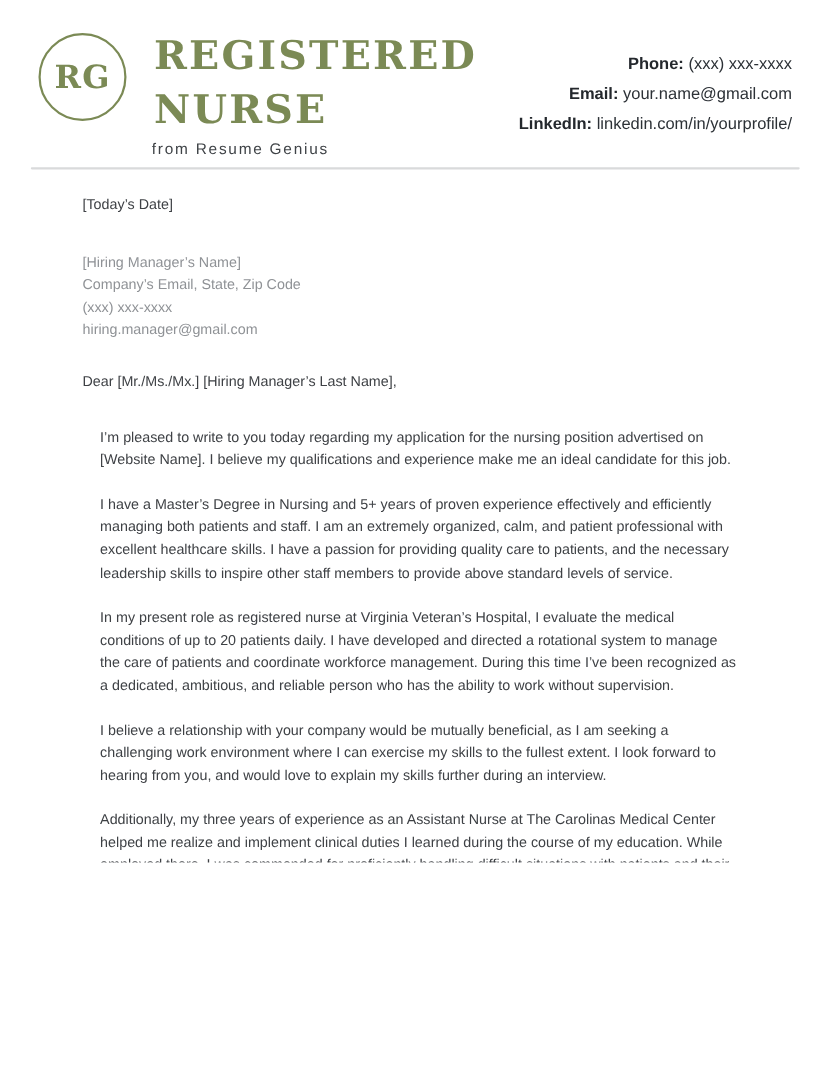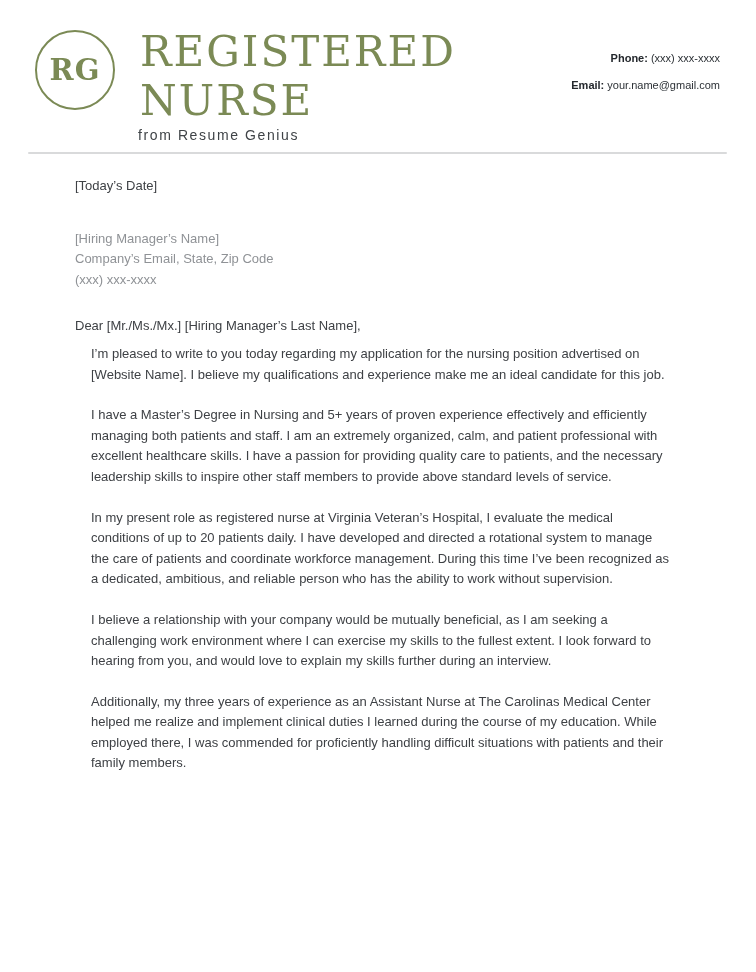--- a/index.html
+++ b/index.html
@@ -21,46 +21,46 @@
   
   .logo-circle{
     position:absolute;left:35px;top:30px;width:80px;height:80px;
     border:2px solid var(--green);border-radius:50%;
     display:flex;align-items:center;justify-content:center;
     font-family:"DejaVu Serif", serif;font-weight:700;
     font-size:29px;color:var(--green);letter-spacing:1px;
   }
   .brand-title{
     position:absolute;left:140px;top:27px;
-    font-family:"DejaVu Serif", serif;font-weight:400;
-    font-size:42px;line-height:49px;letter-spacing:2px;
+    font-family:"DejaVu Serif", serif;font-weight:700;
+    font-size:36px;line-height:49px;letter-spacing:2px;
     color:var(--green);
   }
   .tagline{
     position:absolute;left:138px;top:127px;
     font-size:14px;letter-spacing:1.6px;color:#3f4347;text-align:right;
   }
   .contact{
     position:absolute;right:36px;top:45px;text-align:right;
-    font-size:11px;line-height:27px;color:var(--contact-ink);
+    font-size:15px;line-height:27px;color:var(--contact-ink);
   }
   .contact .lbl{font-weight:700;color:#24282d;}
   .divider{
     position:absolute;left:28px;top:152px;width:699px;height:2px;
     background:var(--divider);border-radius:1px;
   }
 
   
   .letter{
     position:absolute;left:75px;top:176px;width:614px;
     font-size:13px;line-height:20.6px;color:var(--ink);
   }
   .date{margin:0 0 32px;}
   .recipient{color:var(--muted);margin:0 0 26px;}
-  .greeting{margin:0 0 7px;}
+  .greeting{margin:0 0 30px;}
   .para{margin:0 16px 20px;}
   .closing{margin:0 0 21px;}
   .signature{
     font-family:"DejaVu Serif", serif;font-weight:700;
     font-size:14px;color:var(--green);letter-spacing:0.5px;
   }
 </style>
 </head>
 <body>
 
@@ -79,32 +79,37 @@
 
   <div class="contact">
     <div>
       <span class="lbl">Phone:</span>
       <span>(xxx) xxx-xxxx</span>
     </div>
     <div>
       <span class="lbl">Email:</span>
       <span>your.name@gmail.com</span>
     </div>
+    <div>
+      <span class="lbl">LinkedIn:</span>
+      <span>linkedin.com/in/yourprofile/</span>
+    </div>
   </div>
 
   <div class="divider"></div>
 
   <div class="letter">
 
     <p class="date">[Today’s Date]</p>
 
     <div class="recipient">
       <div>[Hiring Manager’s Name]</div>
       <div>Company’s Email, State, Zip Code</div>
       <div>(xxx) xxx-xxxx</div>
+      <div>hiring.manager@gmail.com</div>
     </div>
 
     <p class="greeting">Dear [Mr./Ms./Mx.] [Hiring Manager’s Last Name],</p>
 
     <p class="para">I’m pleased to write to you today regarding my application for the nursing position advertised on [Website Name]. I believe my qualifications and experience make me an ideal candidate for this job.</p>
     <p class="para">I have a Master’s Degree in Nursing and 5+ years of proven experience effectively and efficiently managing both patients and staff. I am an extremely organized, calm, and patient professional with excellent healthcare skills. I have a passion for providing quality care to patients, and the necessary leadership skills to inspire other staff members to provide above standard levels of service.</p>
     <p class="para">In my present role as registered nurse at Virginia Veteran’s Hospital, I evaluate the medical conditions of up to 20 patients daily. I have developed and directed a rotational system to manage the care of patients and coordinate workforce management. During this time I’ve been recognized as a dedicated, ambitious, and reliable person who has the ability to work without supervision.</p>
     <p class="para">I believe a relationship with your company would be mutually beneficial, as I am seeking a challenging work environment where I can exercise my skills to the fullest extent. I look forward to hearing from you, and would love to explain my skills further during an interview.</p>
     <p class="para">Additionally, my three years of experience as an Assistant Nurse at The Carolinas Medical Center helped me realize and implement clinical duties I learned during the course of my education. While employed there, I was commended for proficiently handling difficult situations with patients and their family members.</p>
 

